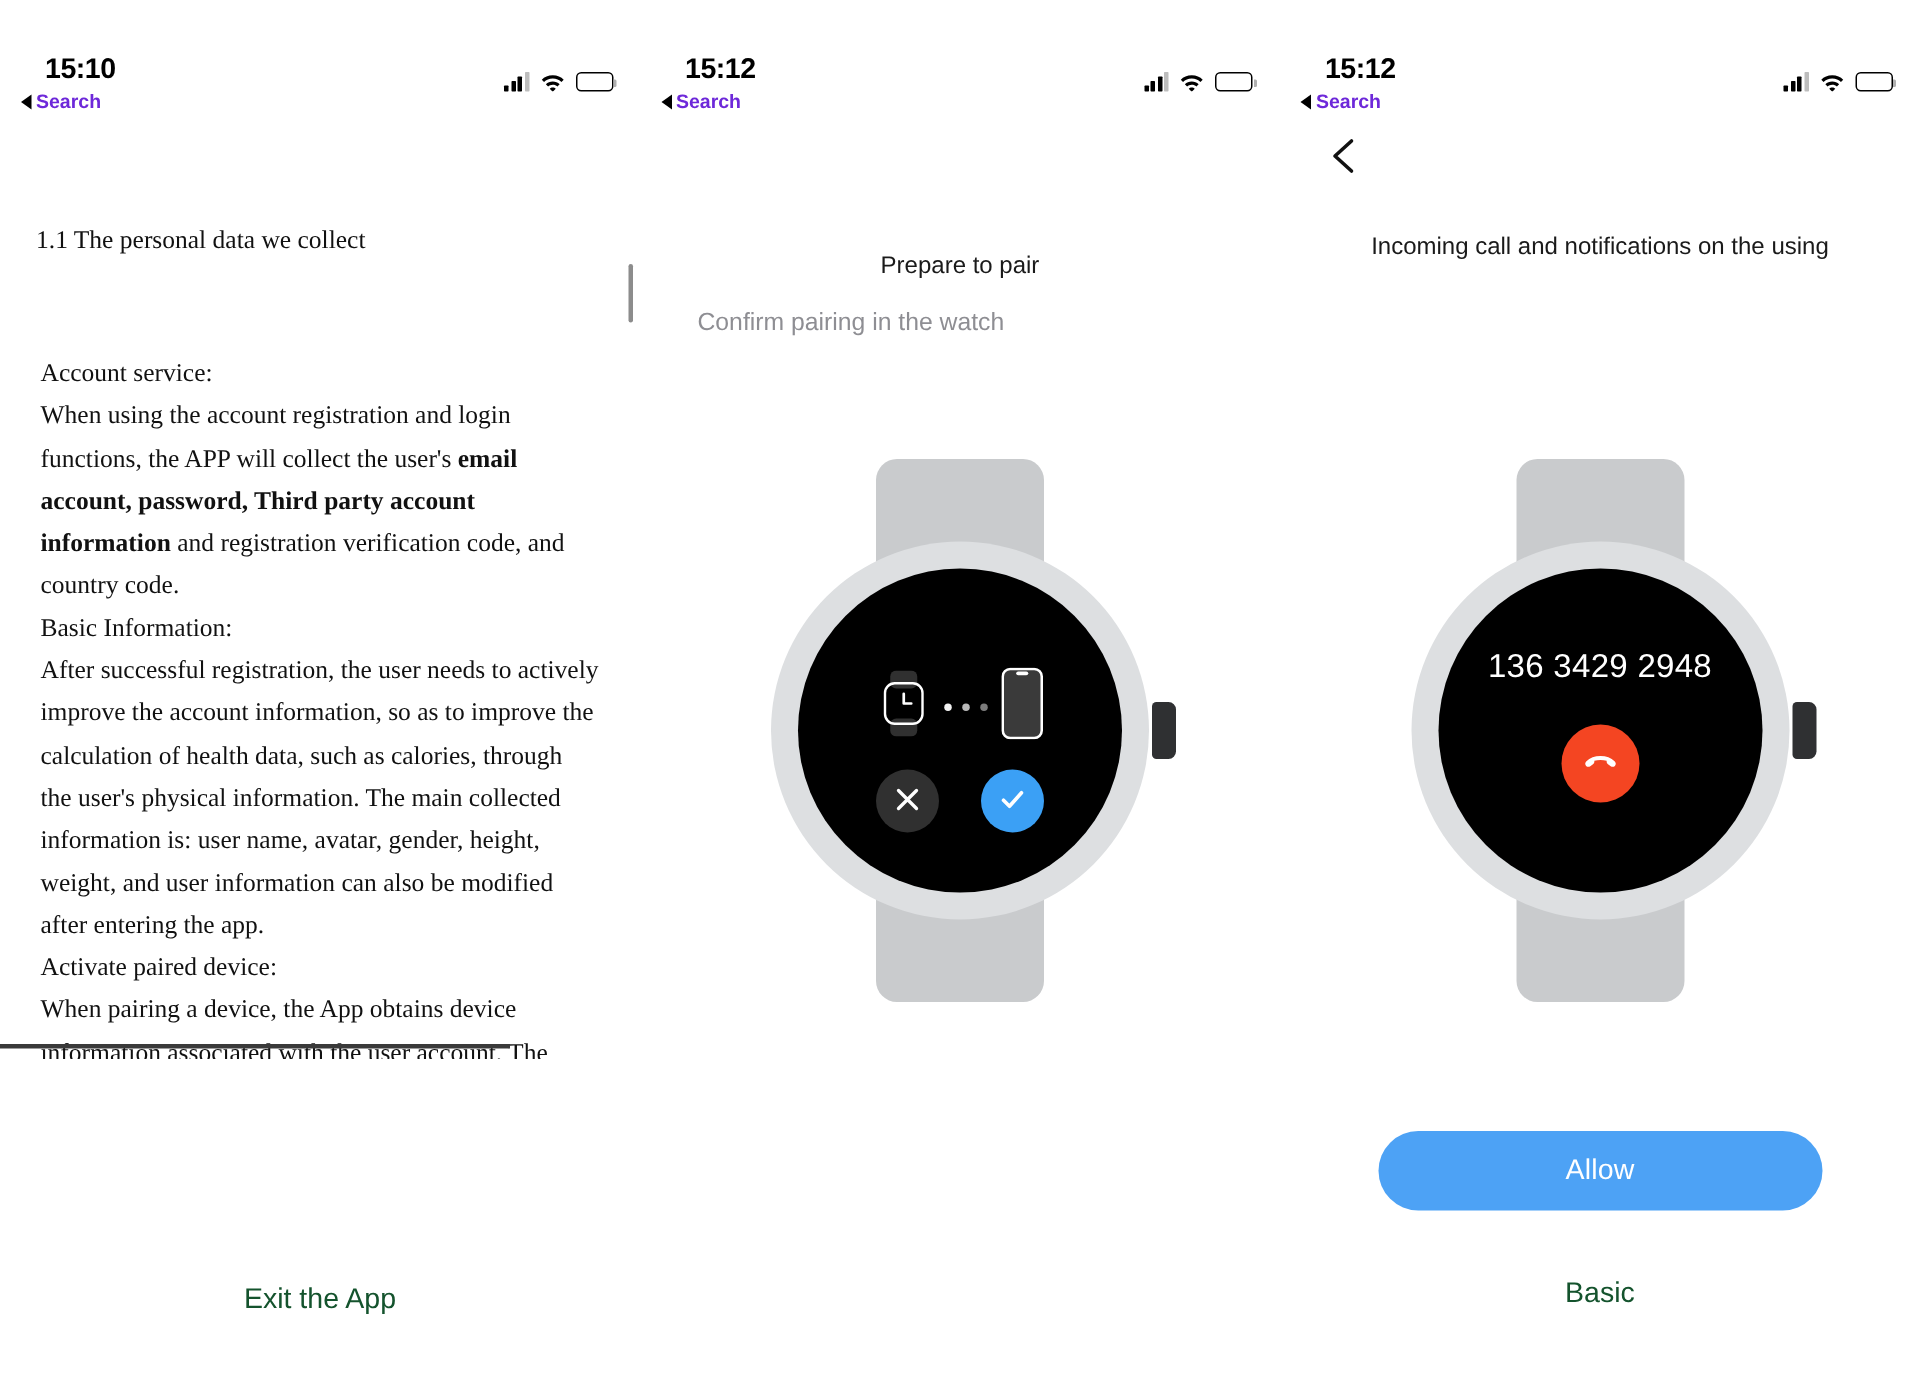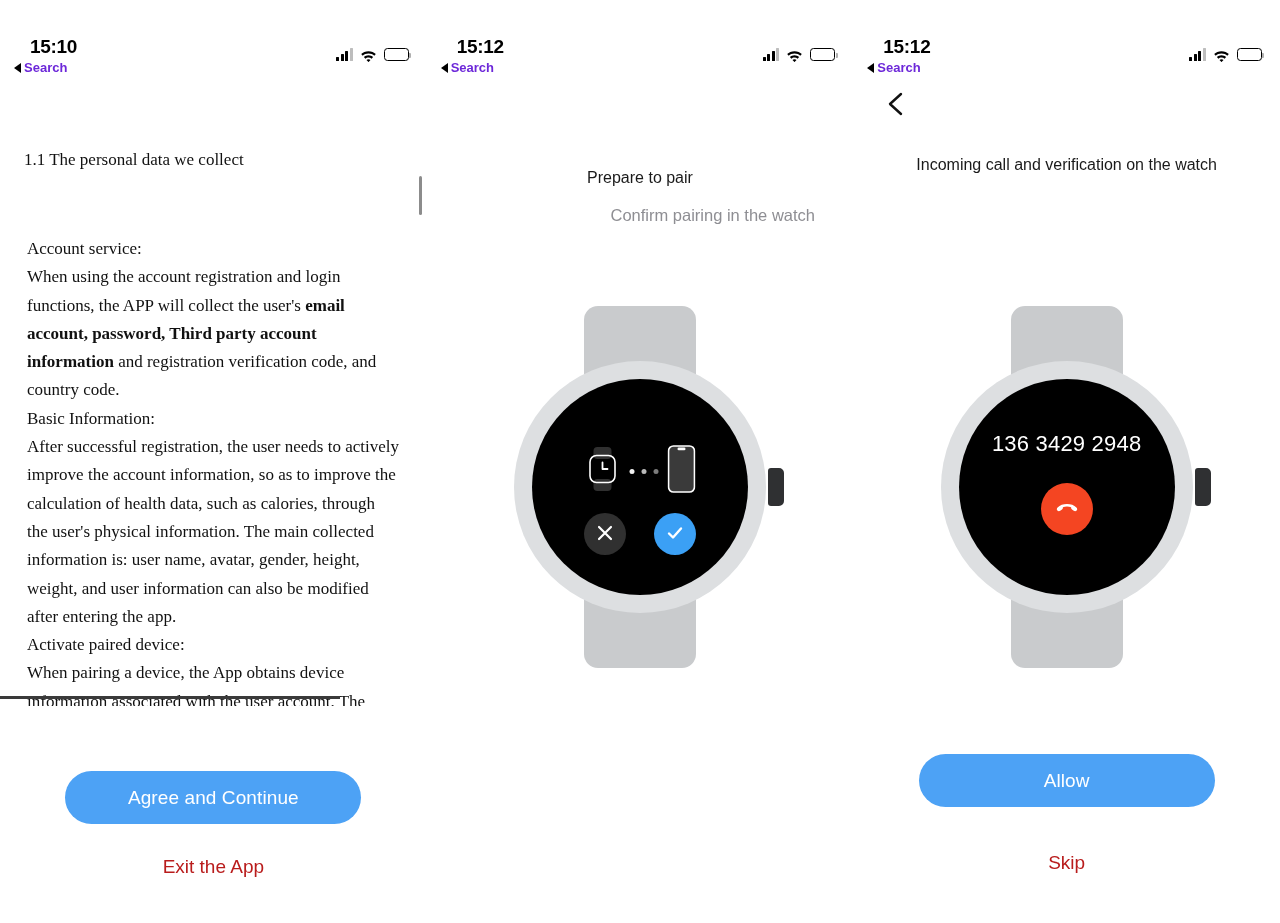--- a/index.html
+++ b/index.html
@@ -143,21 +143,21 @@
     cursor: pointer;
     letter-spacing: 0.1px;
   }
   .cta.s1 { top: 743px; }
   .cta.s3 { top: 726px; }
   .link {
     position: absolute;
     left: 50%;
     transform: translateX(-50%);
     font-size: 19px;
-    color: #b91c1c;
+    color: #14532d;
     cursor: pointer;
     background: none;
     border: none;
     font-family: "Liberation Sans", sans-serif;
   }
   .link.s1 { top: 828px; }
   .link.s3 { top: 824px; }
 
   .home-indicator {
     position: absolute;
@@ -187,21 +187,21 @@
     font-weight: 400;
     line-height: 33px;
     width: 360px;
   }
   .page-title.s2 { top: 133px; }
   .page-title.s3 { top: 120px; }
   .page-sub {
     position: absolute;
     left: 50%;
     transform: translateX(-50%);
-    text-align: right;
+    text-align: left;
     color: #8e8e93;
     font-family: "Liberation Sans", sans-serif;
     font-size: 16.5px;
     line-height: 24px;
     width: 350px;
   }
   .page-sub.s2 { top: 175px; }
   .page-sub.s3 { top: 192px; width: 348px; }
 
   
@@ -349,21 +349,20 @@
         <span>When using the account registration and login functions, the APP will collect the user's </span><b>email account, password, Third party account information</b><span>  and registration verification code, and country code.</span><br>
         <span>Basic Information:</span><br>
         <span>After successful registration, the user needs to actively improve the account information, so as to improve the calculation of health data, such as calories, through the user's physical information. The main collected information is: user name, avatar, gender, height, weight, and user information can also be modified after entering the app.</span><br>
         <span>Activate paired device:</span><br>
         <span>When pairing a device, the App obtains device information associated with the user account. The</span>
       </div>
     </div>
     <div class="doc-cut"></div>
     <div class="scrollbar"></div>
 
-    <button class="cta s1">Agree and Continue</button>
     <button class="link s1">Exit the App</button>
 
     <div class="home-indicator"></div>
   </div>
 
   <div class="screen">
 
     <div class="statusbar">
       <div class="sb-time">15:12</div>
       <div class="sb-back">
@@ -466,38 +465,38 @@
     </div>
 
     <div class="nav-back">
       <span>
         <svg width="32" height="32" viewBox="0 0 32 32">
             <path d="M21 6 L10 16 L21 26" fill="none" stroke="#111" stroke-width="2.4" stroke-linecap="round" stroke-linejoin="round"></path>
           </svg>
       </span>
     </div>
 
-    <div class="page-title s3">Incoming call and verification on the watch</div>
+    <div class="page-title s3">Incoming call and notifications on the using</div>
 
     <div class="watch s3">
       <div class="band top"></div>
       <div class="band bottom"></div>
       <div class="case"></div>
       <div class="crown"></div>
       <div class="face">
         <div class="call-number">136 3429 2948</div>
         <button class="hangup">
           <span>
             <svg width="26" height="26" viewBox="0 0 26 26">
               <path d="M3.4 15.6c-.9-.9-.7-2.2.2-3.1C5.9 10.1 9.2 9 13 9s7.1 1.1 9.4 3.5c.9.9 1.1 2.2.2 3.1-.8.8-1.9.8-2.8.2l-1.8-1.3c-.6-.4-.9-1-.9-1.7v-.6c-1.3-.4-2.6-.6-4.1-.6s-2.8.2-4.1.6v.6c0 .7-.3 1.3-.9 1.7l-1.8 1.3c-.9.6-2 .6-2.8-.2z" fill="#fff"></path>
             </svg>
           </span>
         </button>
       </div>
     </div>
 
     <button class="cta s3">Allow</button>
-    <button class="link s3">Skip</button>
+    <button class="link s3">Basic</button>
 
     <div class="home-indicator"></div>
   </div>
 
 </div>
 
 </body></html>

